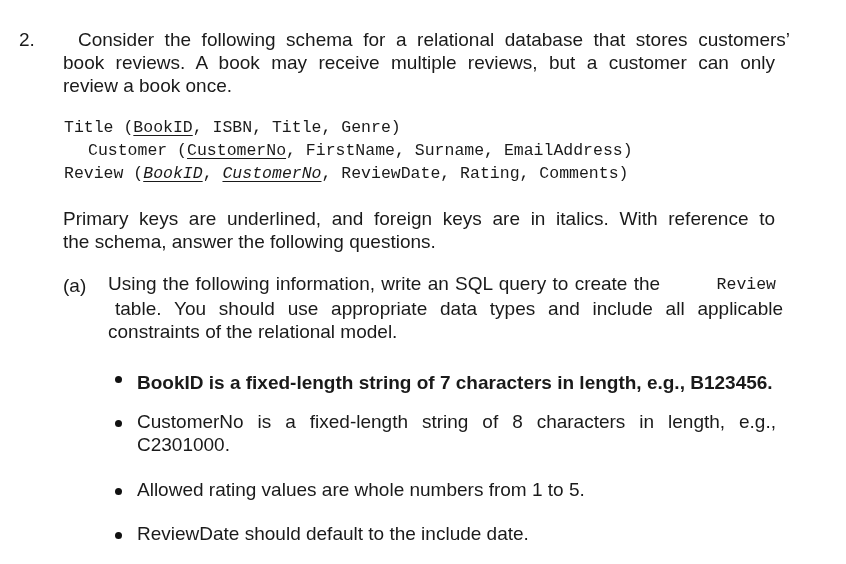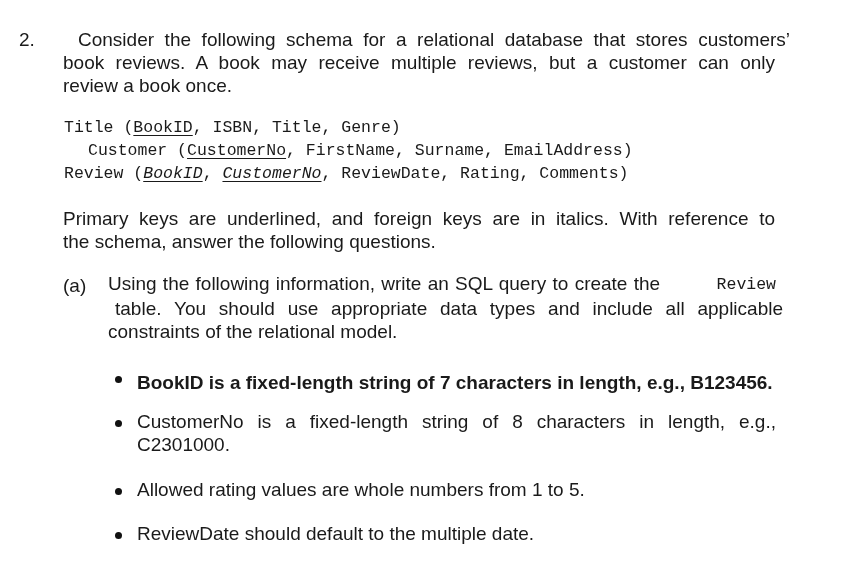--- a/index.html
+++ b/index.html
@@ -61,16 +61,16 @@
       <span class="bullet" style="left:115px; top:420px;"></span>
       <div class="abs sans just" style="left:137px; top:411px; width:639px;">CustomerNo is a fixed-length string of 8 characters in length, e.g.,</div>
       <div class="abs sans" style="left:137px; top:434px;">C2301000.</div>
     </div>
     <div>
       <span class="bullet" style="left:115px; top:488px;"></span>
       <div class="abs sans" style="left:137px; top:479px;">Allowed rating values are whole numbers from 1 to 5.</div>
     </div>
     <div>
       <span class="bullet" style="left:115px; top:532px;"></span>
-      <div class="abs sans" style="left:137px; top:523px;">ReviewDate should default to the multiple date.</div>
+      <div class="abs sans" style="left:137px; top:523px;">ReviewDate should default to the include date.</div>
     </div>
   </div>
 </div>
 
 </body></html>

